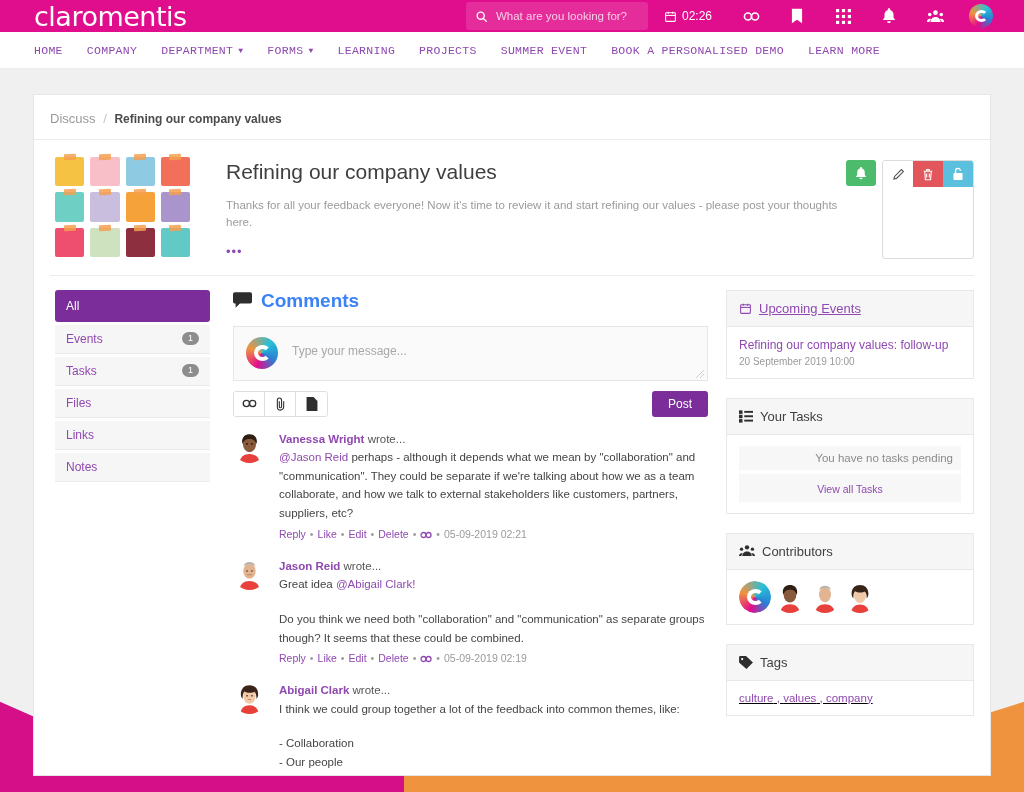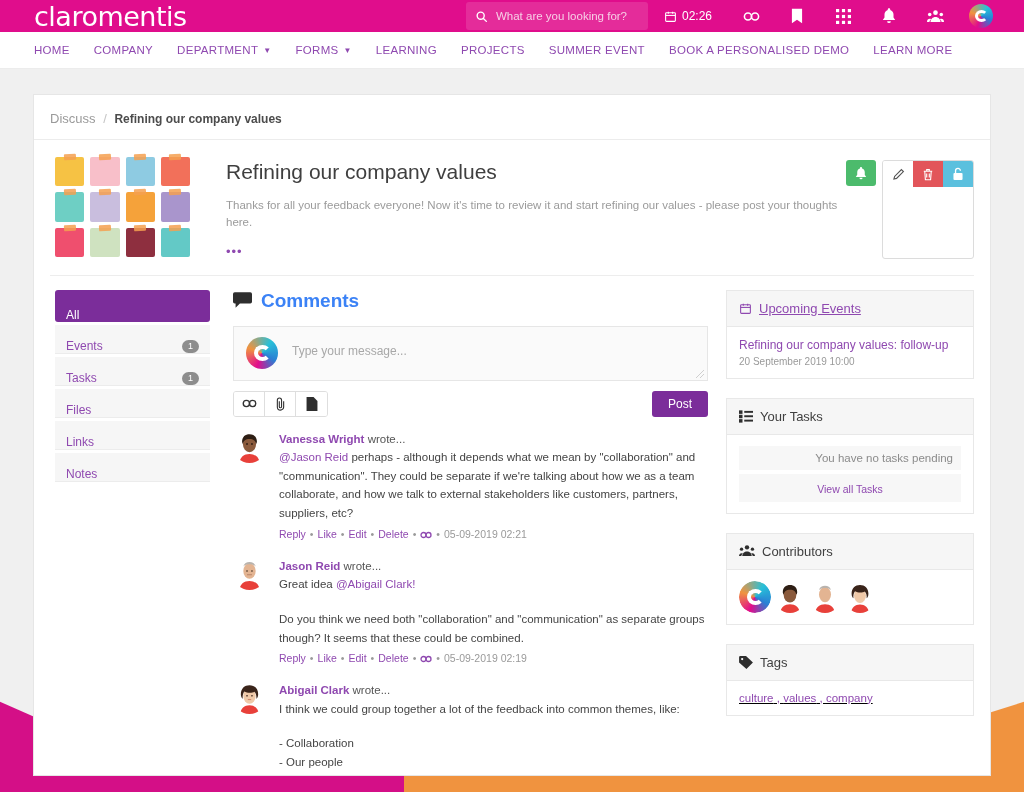--- a/index.html
+++ b/index.html
@@ -81,20 +81,21 @@
   .navbar {
     position: relative; z-index: 5;
     height: 37px; background: #fff;
     display: flex; align-items: center; padding: 0 22px;
     border-bottom: 1px solid #ececec;
   }
   .navitem {
     color: #8f49b0; font-size: 11.5px; letter-spacing: 0.3px;
     padding: 0 12px; display: flex; align-items: center; gap: 5px;
     white-space: nowrap;
+    font-family: Liberation Mono, monospace;
   }
   .caret { font-size: 8px; }
 
   
   .page { position: relative; z-index: 3; padding: 25px 33px 0 33px; }
   .card {
     background: #fff; border: 1px solid #e6e6e6;
     height: 682px; overflow: hidden;
   }
   .breadcrumb {
@@ -131,21 +132,21 @@
   .seg-r { background: #e2555a; color: #fff; }
   .seg-b { background: #5bc0de; color: #fff; }
 
   .divider { height: 1px; background: #ededed; margin: 16px 16px 0 16px; }
 
   
   .body { display: flex; padding: 14px 16px 0 16px; gap: 0; }
   .leftcol { width: 160px; flex: none; padding-left: 5px; }
   .lnav-item {
     background: #f6f6f6; height: 29px; margin-bottom: 3px;
-    display: flex; align-items: flex-end; padding: 0 11px;
+    display: flex; align-items: center; padding: 0 11px;
     color: #8f49b0; font-size: 12px; border-bottom: 1px solid #ececec;
   }
   .lnav-item.active {
     background: #7b2d9a; color: #fff; border-radius: 3px; height: 32px; border-bottom: 0;
   }
   .lcount {
     margin-left: auto; background: #8d8d8d; color: #fff; font-size: 9px;
     border-radius: 8px; padding: 2px 6px; line-height: 1;
   }
 

